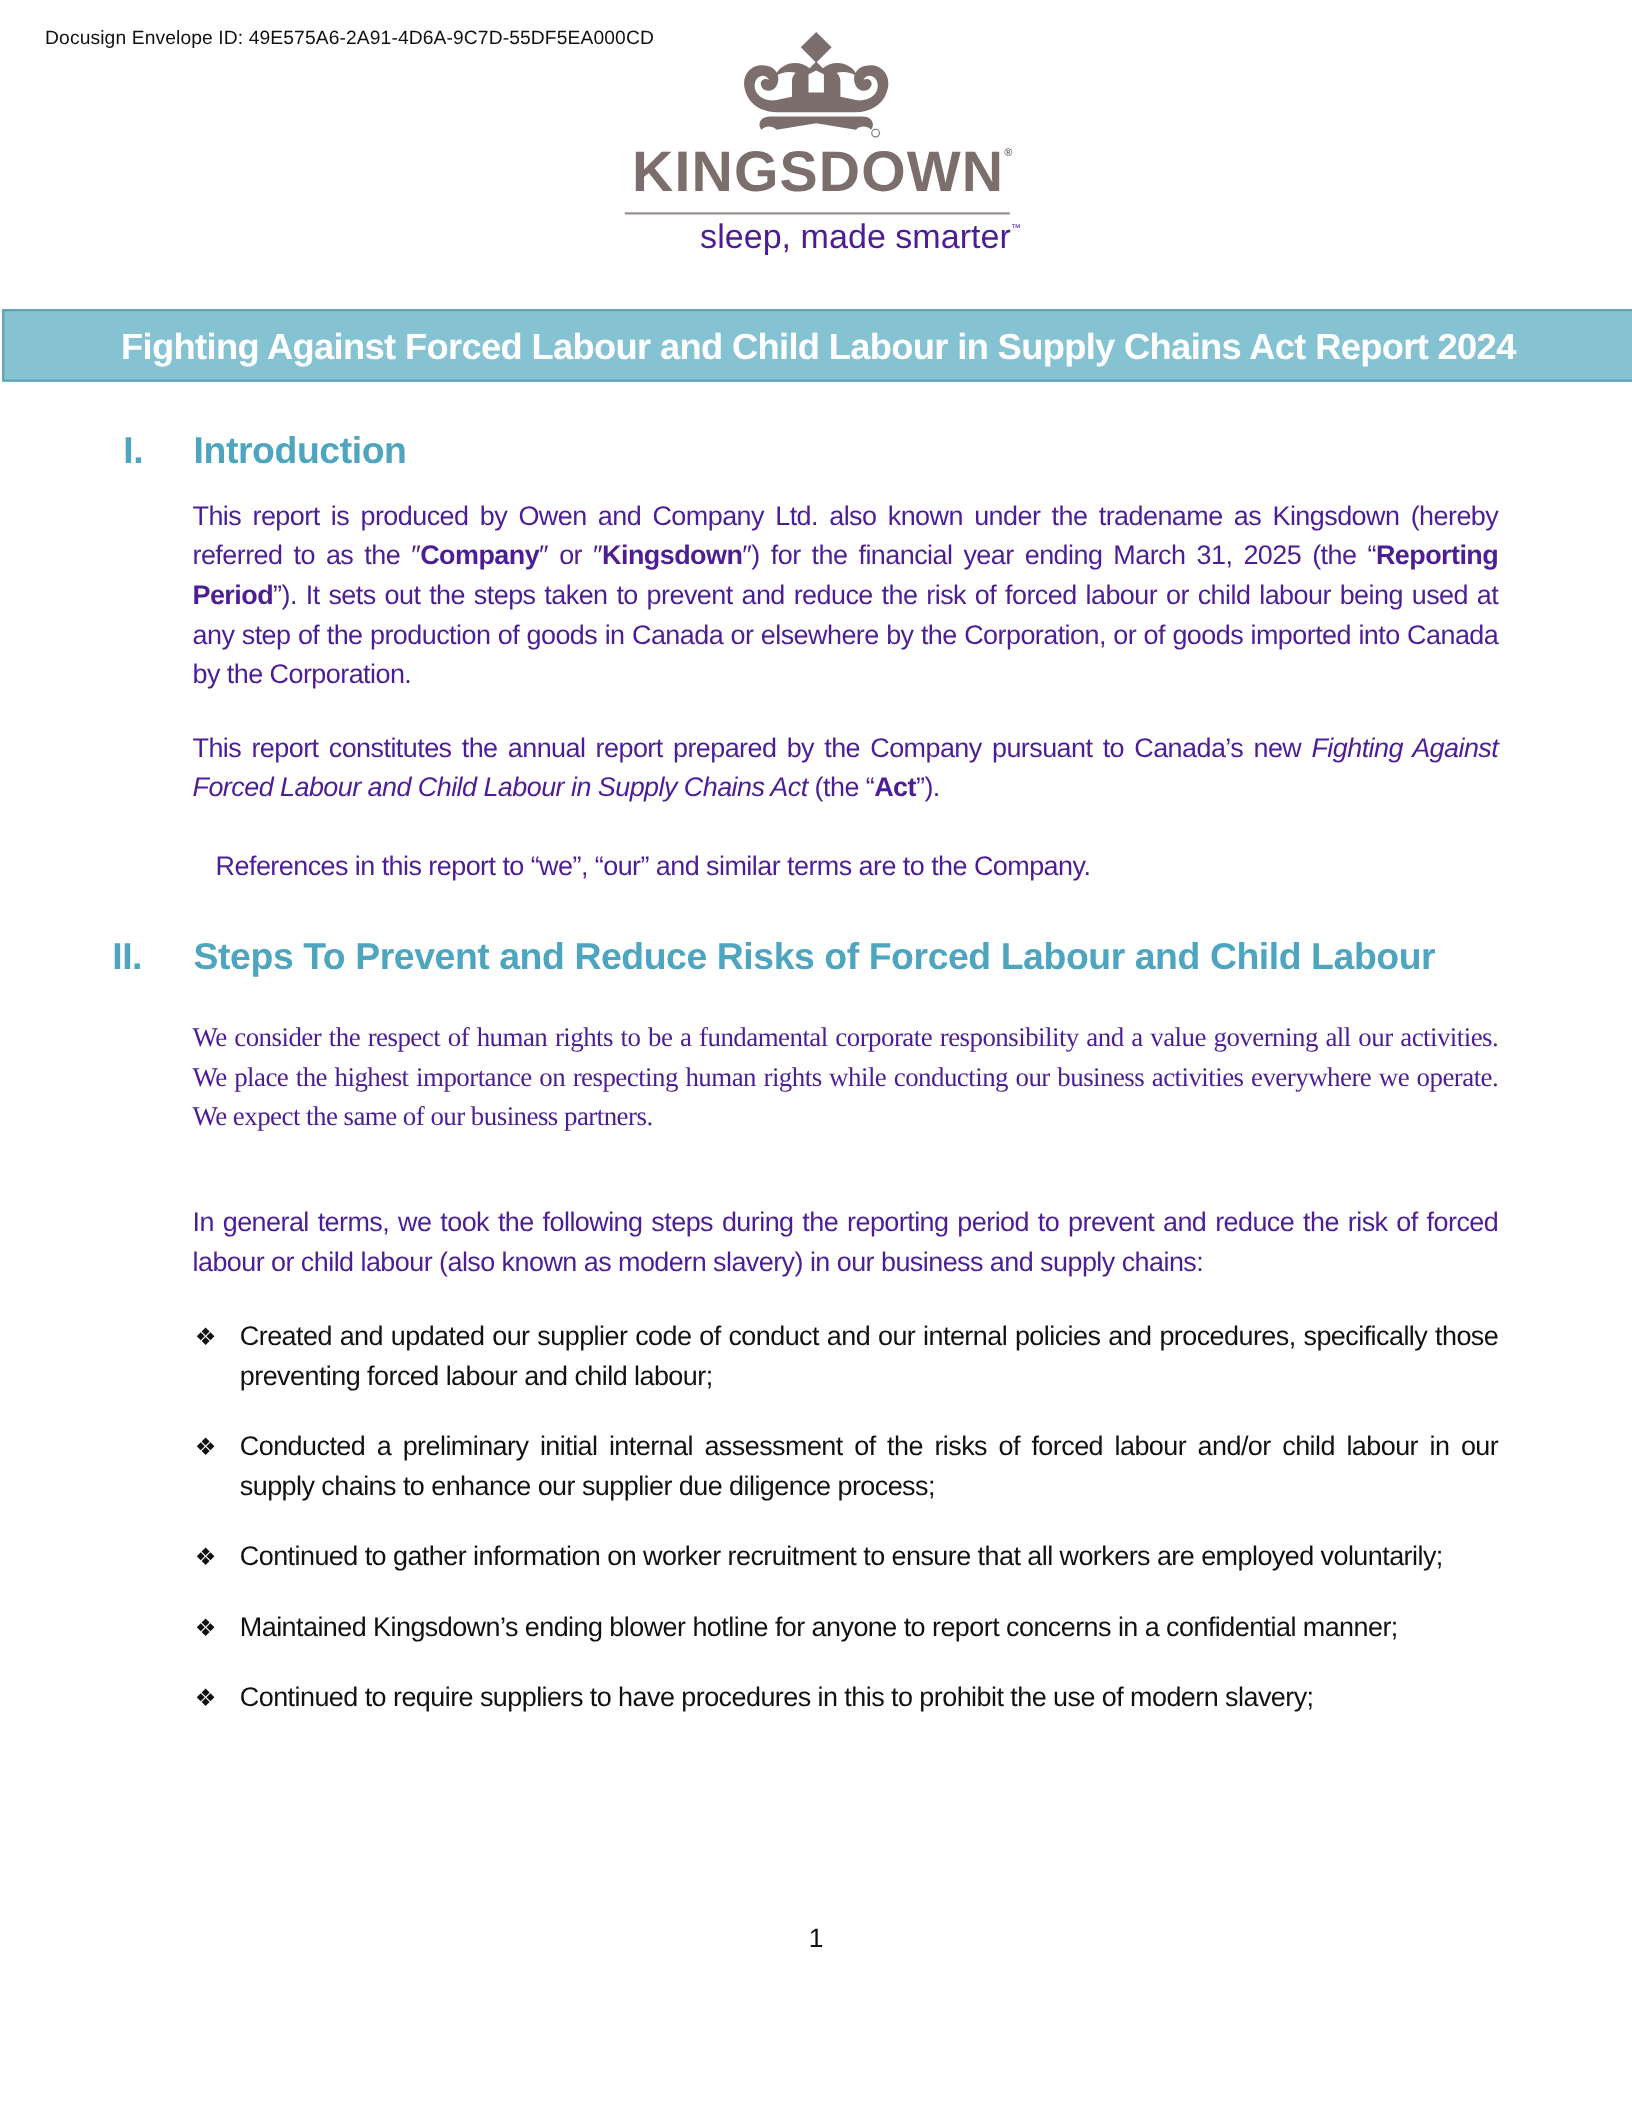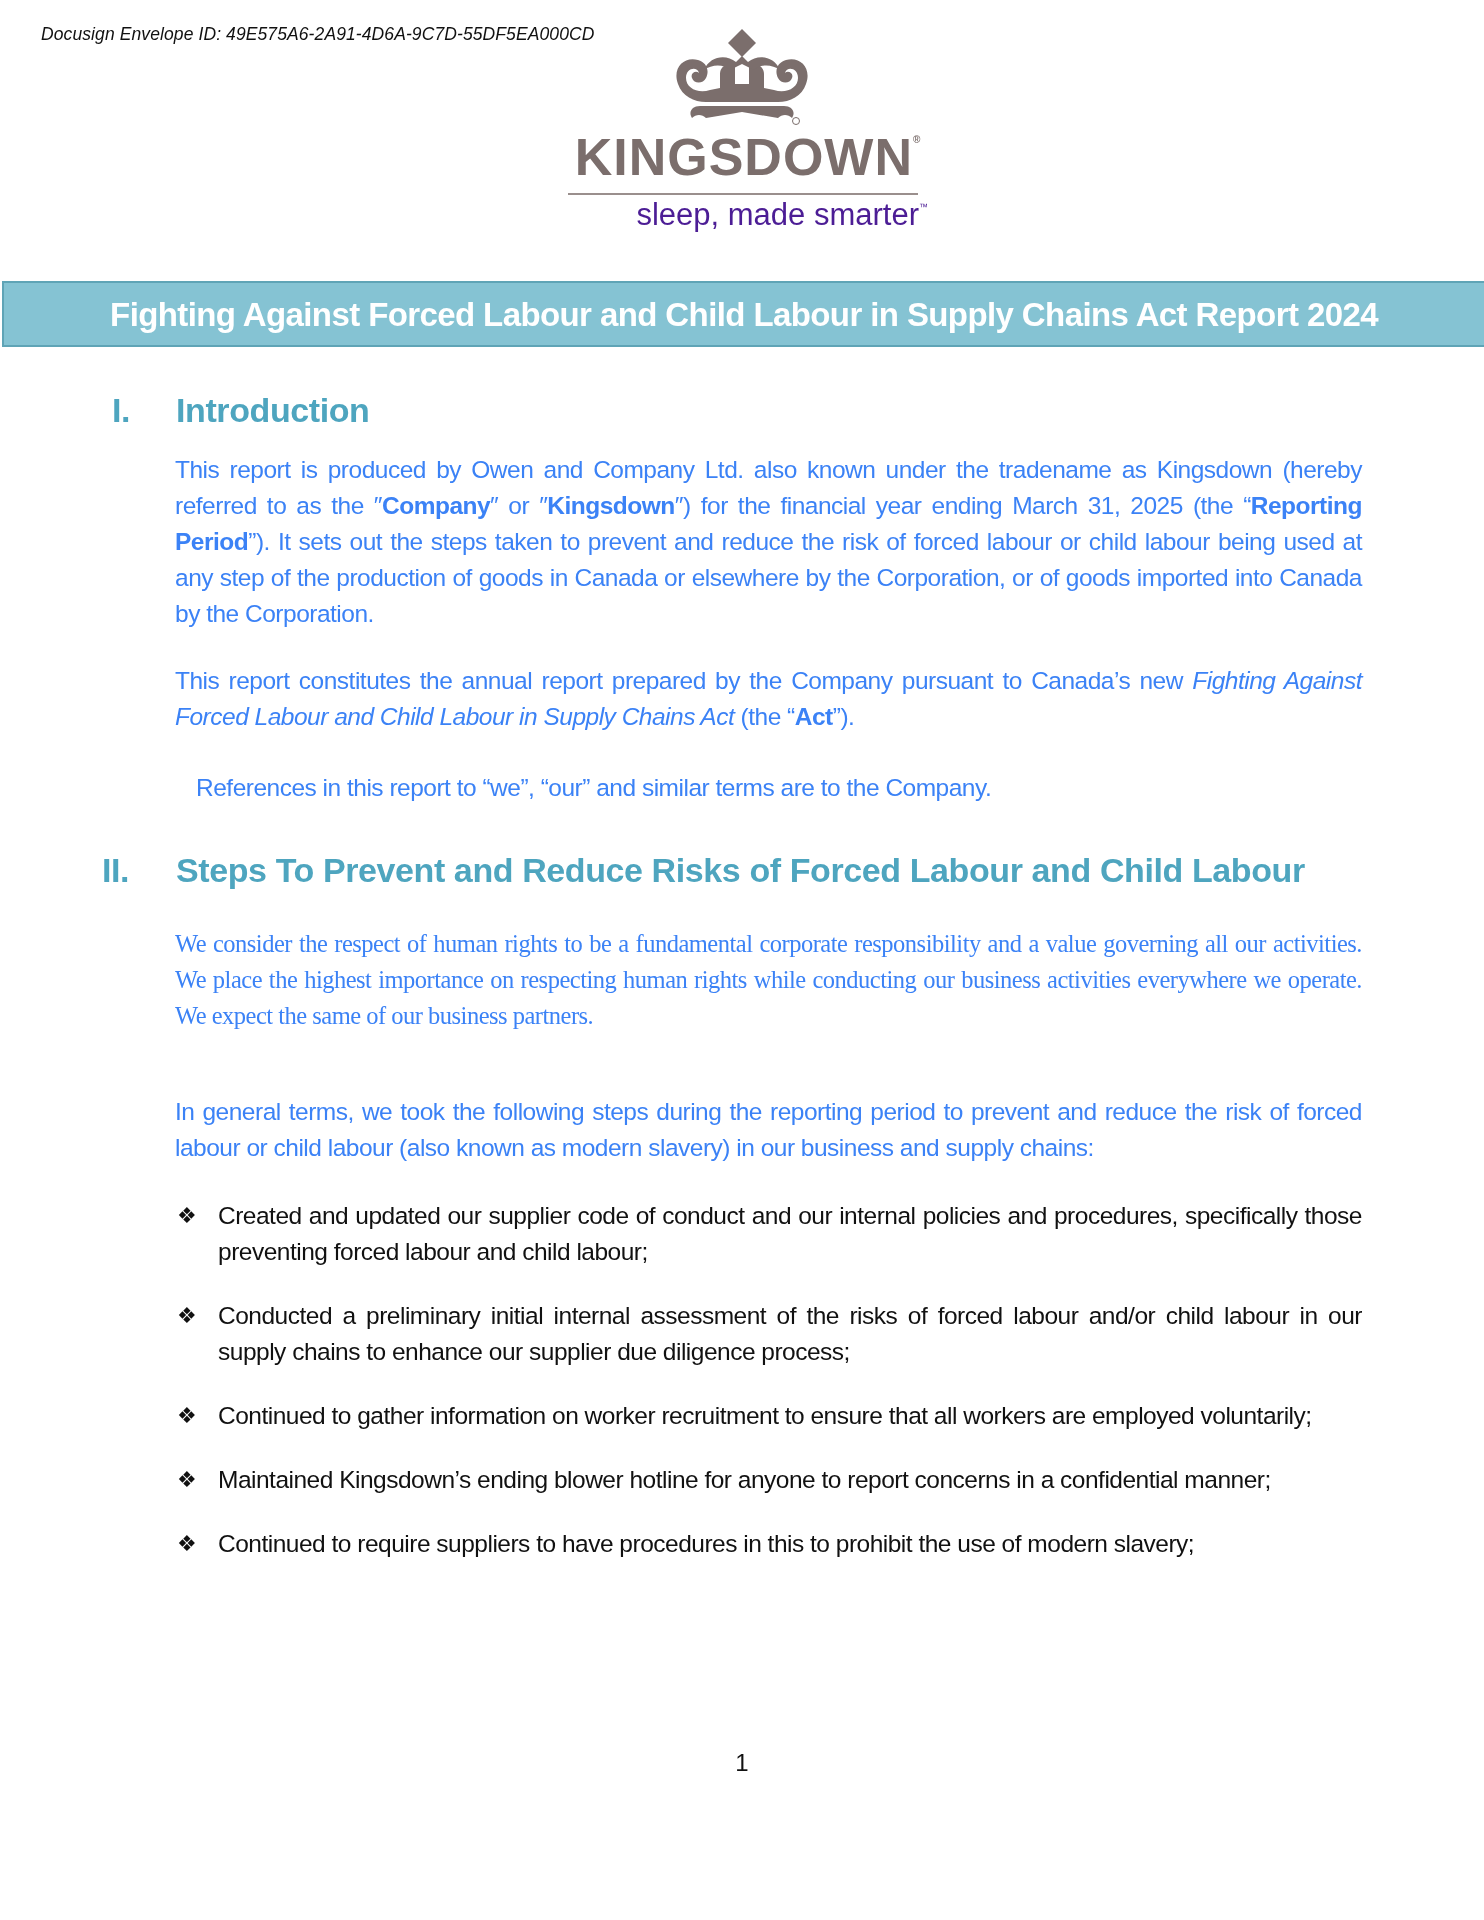--- a/index.html
+++ b/index.html
@@ -1,19 +1,19 @@
 <!DOCTYPE html>
 <html><head>
   <meta charset="utf-8">
   <style>
     html, body { margin: 0; padding: 0; background: #ffffff; }
     body { width: 1484px; height: 1920px; position: relative; overflow: hidden;
            font-family: "Liberation Sans", sans-serif; color: #111; }
     .envelope { position: absolute; left: 41px; top: 24px; font-size: 17.5px;
-                font-family: "Liberation Sans", sans-serif; color: #111; letter-spacing: 0.1px; font-style: italic; }
+                font-family: "Liberation Sans", sans-serif; color: #111; letter-spacing: 0.1px; }
     .logo { position: absolute; left: 560px; top: 26px; width: 380px; height: 210px; }
     .logo svg { display: block; }
     .logo .wordmark { position: absolute; left: 8px; top: 105px; width: 360px; text-align: center;
                       font-family: "Liberation Sans", sans-serif; font-weight: 700; font-size: 52px;
                       color: #7b6e6c; letter-spacing: 1px; line-height: 1; }
     .logo .wordmark sup { font-size: 10px; vertical-align: top; position: relative; top: 4px; }
     .logo .rule { position: absolute; left: 8px; top: 167px; width: 350px; height: 2px; background: #9a8f8d; }
     .logo .tagline { position: absolute; left: 8px; top: 170px; width: 360px; text-align: right;
                      font-family: "Liberation Sans", sans-serif; font-size: 31px; color: #4c1d95; line-height: 1.2; }
     .logo .tagline sup { font-size: 9px; vertical-align: top; position: relative; top: 6px; }
@@ -23,21 +23,21 @@
     .banner-title { position: absolute; left: 0; right: 0; top: 14px; text-align: center;
                     color: #ffffff; font-weight: 700; font-size: 33px; line-height: 1.1;
                     font-family: "Liberation Sans", sans-serif; letter-spacing: -0.6px; }
 
     .h { position: absolute; color: #4ea5bf; font-weight: 700; font-size: 34px;
          font-family: "Liberation Sans", sans-serif; line-height: 1.1; letter-spacing: -0.4px; }
     .h .num { position: absolute; left: 0; }
     .h .txt { position: absolute; left: 66px; white-space: nowrap; }
 
     .para { position: absolute; left: 175px; width: 1187px; font-size: 24.5px; line-height: 36px;
-            text-align: justify; font-family: "Liberation Sans", sans-serif; letter-spacing: -0.5px; color: #3b82f6; }
+            text-align: justify; font-family: "Liberation Sans", sans-serif; letter-spacing: -0.5px; color: #4c1d95; }
     .para b { font-weight: 700; }
     .para i { font-style: italic; }
 
     .bullets { position: absolute; left: 175px; top: 1198px; width: 1187px; margin: 0; padding: 0; list-style: none; }
     .bullet { position: relative; padding-left: 43px; font-size: 24.5px; line-height: 36px;
               text-align: justify; letter-spacing: -0.5px; margin-bottom: 28px;
               font-family: "Liberation Sans", sans-serif; color: #111; }
     .bullet .glyph { position: absolute; left: 2px; top: 0; font-size: 22px; color: #111; }
 
     .page-num { position: absolute; left: 0; right: 0; top: 1749px; text-align: center;

